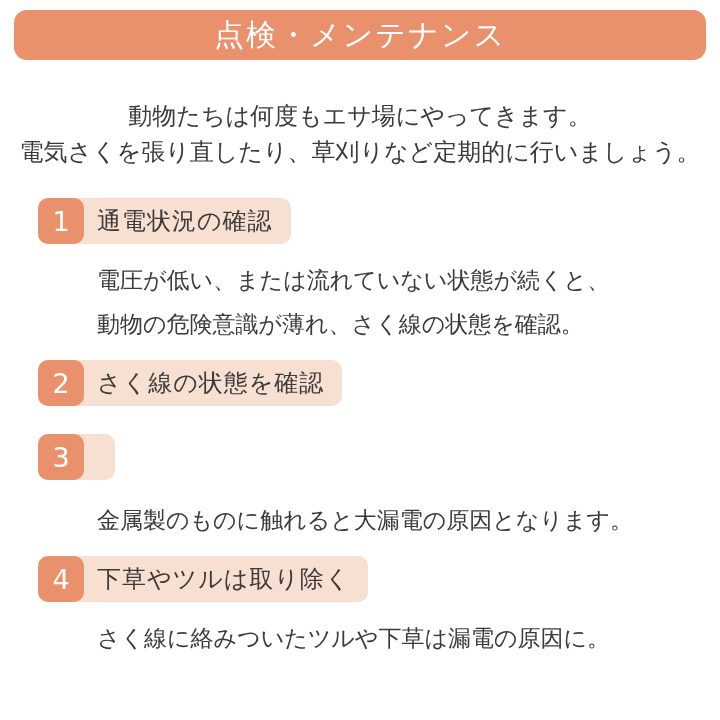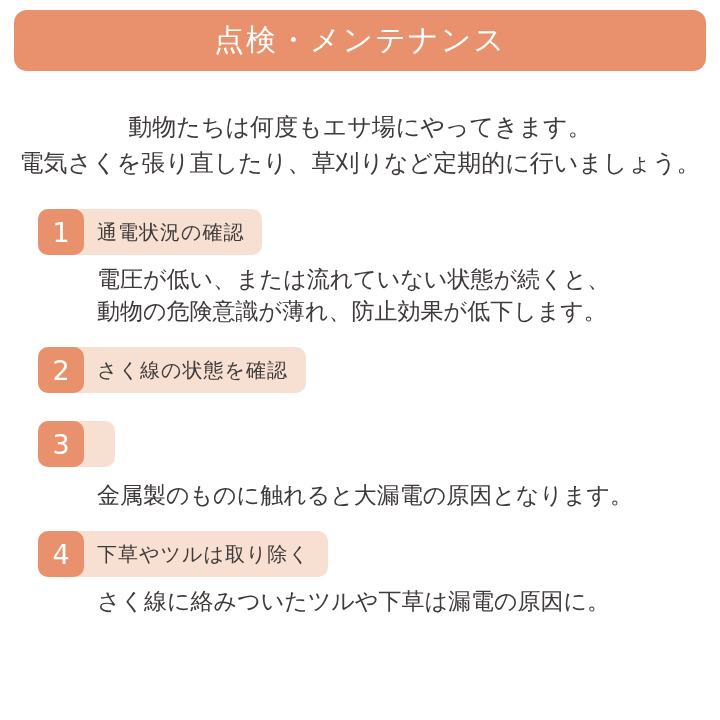--- a/index.html
+++ b/index.html
@@ -7,21 +7,21 @@
   body {
     width: 720px;
     height: 720px;
     background: #ffffff;
     color: #3E3A39;
     font-family: "DejaVu Sans", "Liberation Sans", sans-serif;
     overflow: hidden;
   }
   .banner {
     margin: 10px 14px 0 14px;
-    height: 61px;
+    height: 50px;
     background: #E8916C;
     border-radius: 13px;
     display: flex;
     align-items: center;
     justify-content: center;
   }
   .banner-title {
     color: #ffffff;
     font-size: 30px;
     letter-spacing: 2px;
@@ -56,30 +56,30 @@
     height: 46px;
     background: #E8916C;
     border-radius: 10px;
     color: #ffffff;
     display: flex;
     align-items: center;
     justify-content: center;
     font-size: 27px;
   }
   .sec-heading {
-    font-size: 20px;
+    font-size: 24px;
     letter-spacing: 1px;
     white-space: nowrap;
   }
   .sec-body {
     margin-left: 59px;
     font-size: 23px;
     line-height: 32px;
   }
-  .body-line { white-space: nowrap; }
+  .body-line { white-space: nowrap; margin-top: 12px; }
 </style>
 </head>
 <body>
 
 <div>
 
   <div class="banner">
     <span class="banner-title">点検・メンテナンス</span>
   </div>
 
@@ -90,21 +90,21 @@
 
   <div class="sections">
 
     <div class="section">
       <div class="sec-header">
         <span class="badge">1</span>
         <span class="sec-heading">通電状況の確認</span>
       </div>
       <div class="sec-body">
         <div class="body-line">電圧が低い、または流れていない状態が続くと、</div>
-        <div class="body-line">動物の危険意識が薄れ、防止効果が低下します。</div>
+        <div class="body-line">動物の危険意識が薄れ、さく線の状態を確認。</div>
       </div>
     </div>
 
     <div class="section">
       <div class="sec-header">
         <span class="badge">2</span>
         <span class="sec-heading">さく線の状態を確認</span>
       </div>
     </div>
 

